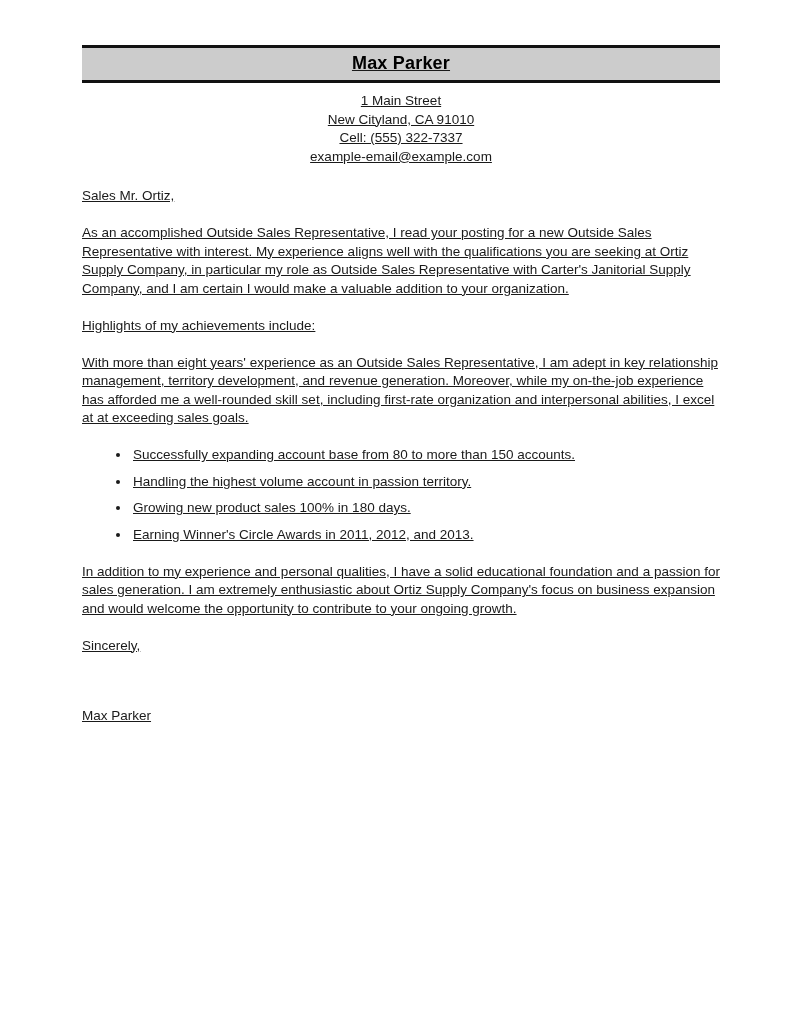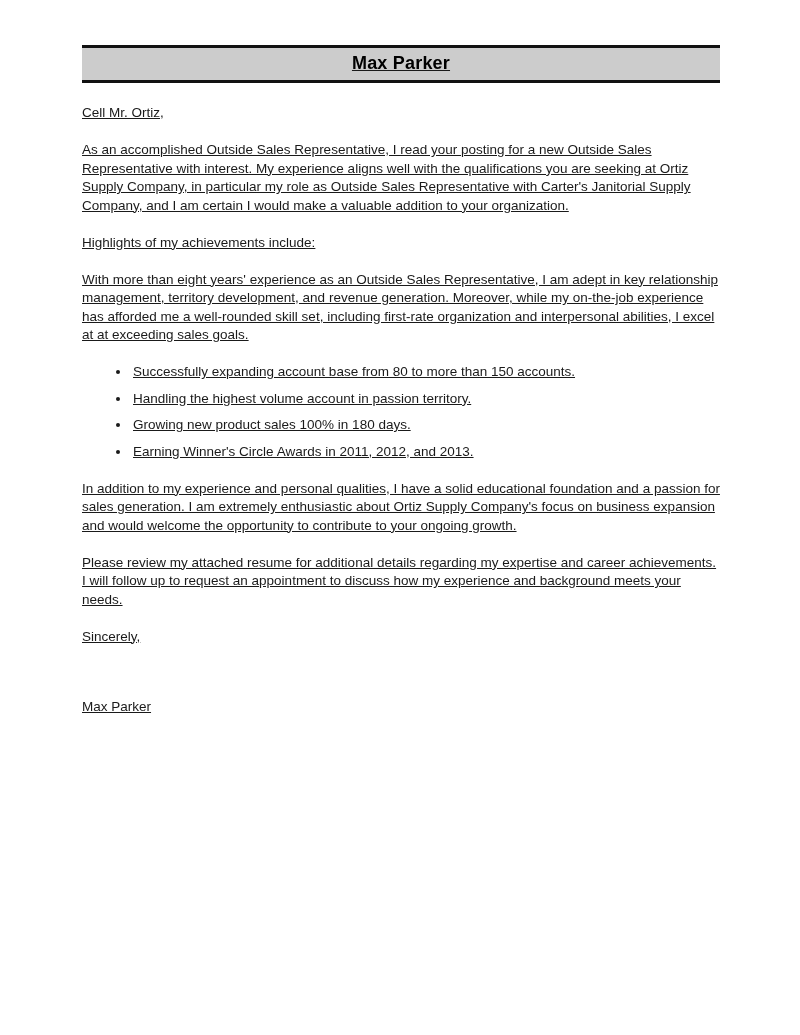--- a/index.html
+++ b/index.html
@@ -63,41 +63,46 @@
 </style>
 </head>
 <body>
 
 <div class="page">
 
   <div class="header-bar">
     <span class="header-name">Max Parker</span>
   </div>
 
+  <div class="contact-block">
+    <div>1 Main Street</div>
+    <div>New Cityland, CA 91010</div>
+    <div>Cell: (555) 322-7337</div>
+    <div>example-email@example.com</div>
+  </div>
 
   <div class="letter-body">
 
-    <p class="salutation">Cell Mr. Ortiz,</p>
+    <p class="salutation">Sales Mr. Ortiz,</p>
 
     <p>As an accomplished Outside Sales Representative, I read your posting for a new Outside Sales Representative with interest. My experience aligns well with the qualifications you are seeking at Ortiz Supply Company, in particular my role as Outside Sales Representative with Carter's Janitorial Supply Company, and I am certain I would make a valuable addition to your organization.</p>
 
     <p>Highlights of my achievements include:</p>
 
     <p>With more than eight years' experience as an Outside Sales Representative, I am adept in key relationship management, territory development, and revenue generation. Moreover, while my on-the-job experience has afforded me a well-rounded skill set, including first-rate organization and interpersonal abilities, I excel at at exceeding sales goals.</p>
 
     <ul class="highlights">
       <li>Successfully expanding account base from 80 to more than 150 accounts.</li>
       <li>Handling the highest volume account in passion territory.</li>
       <li>Growing new product sales 100% in 180 days.</li>
       <li>Earning Winner's Circle Awards in 2011, 2012, and 2013.</li>
     </ul>
 
     <p>In addition to my experience and personal qualities, I have a solid educational foundation and a passion for sales generation. I am extremely enthusiastic about Ortiz Supply Company's focus on business expansion and would welcome the opportunity to contribute to your ongoing growth.</p>
 
-    <p>Please review my attached resume for additional details regarding my expertise and career achievements. I will follow up to request an appointment to discuss how my experience and background meets your needs.</p>
 
 
     <p>Sincerely,</p>
 
     <p class="signature">Max Parker</p>
 
   </div>
 
 </div>
 

